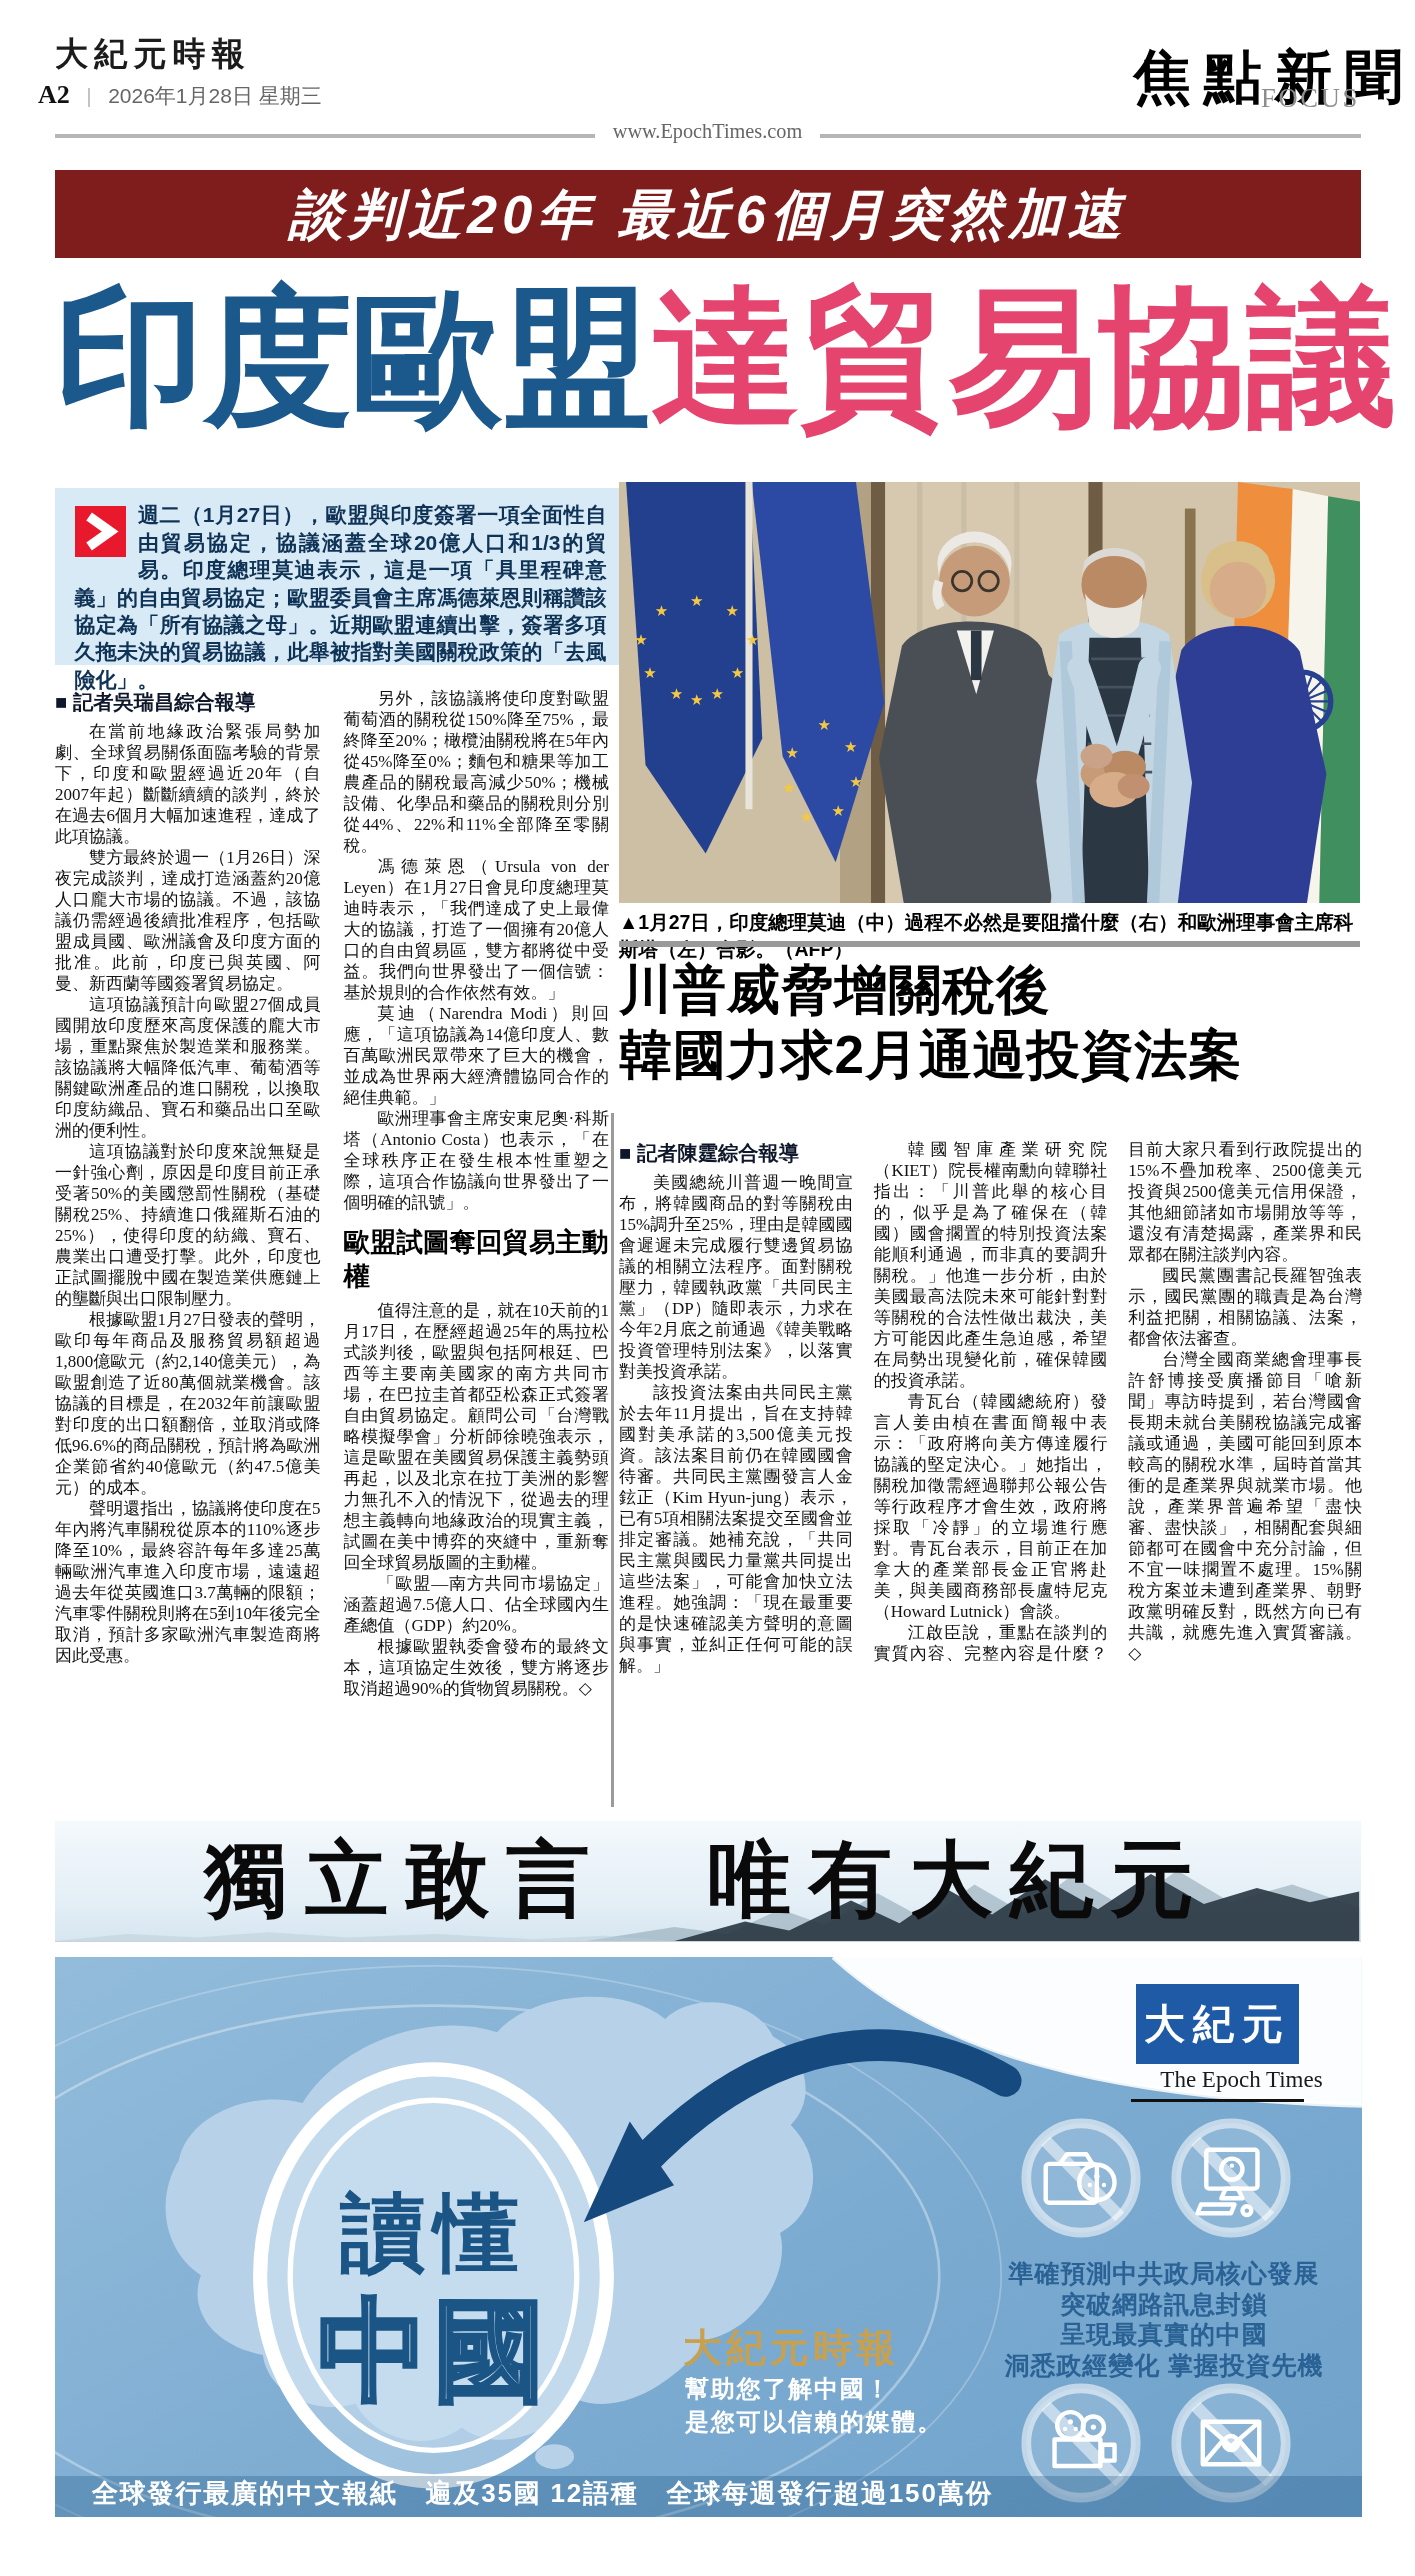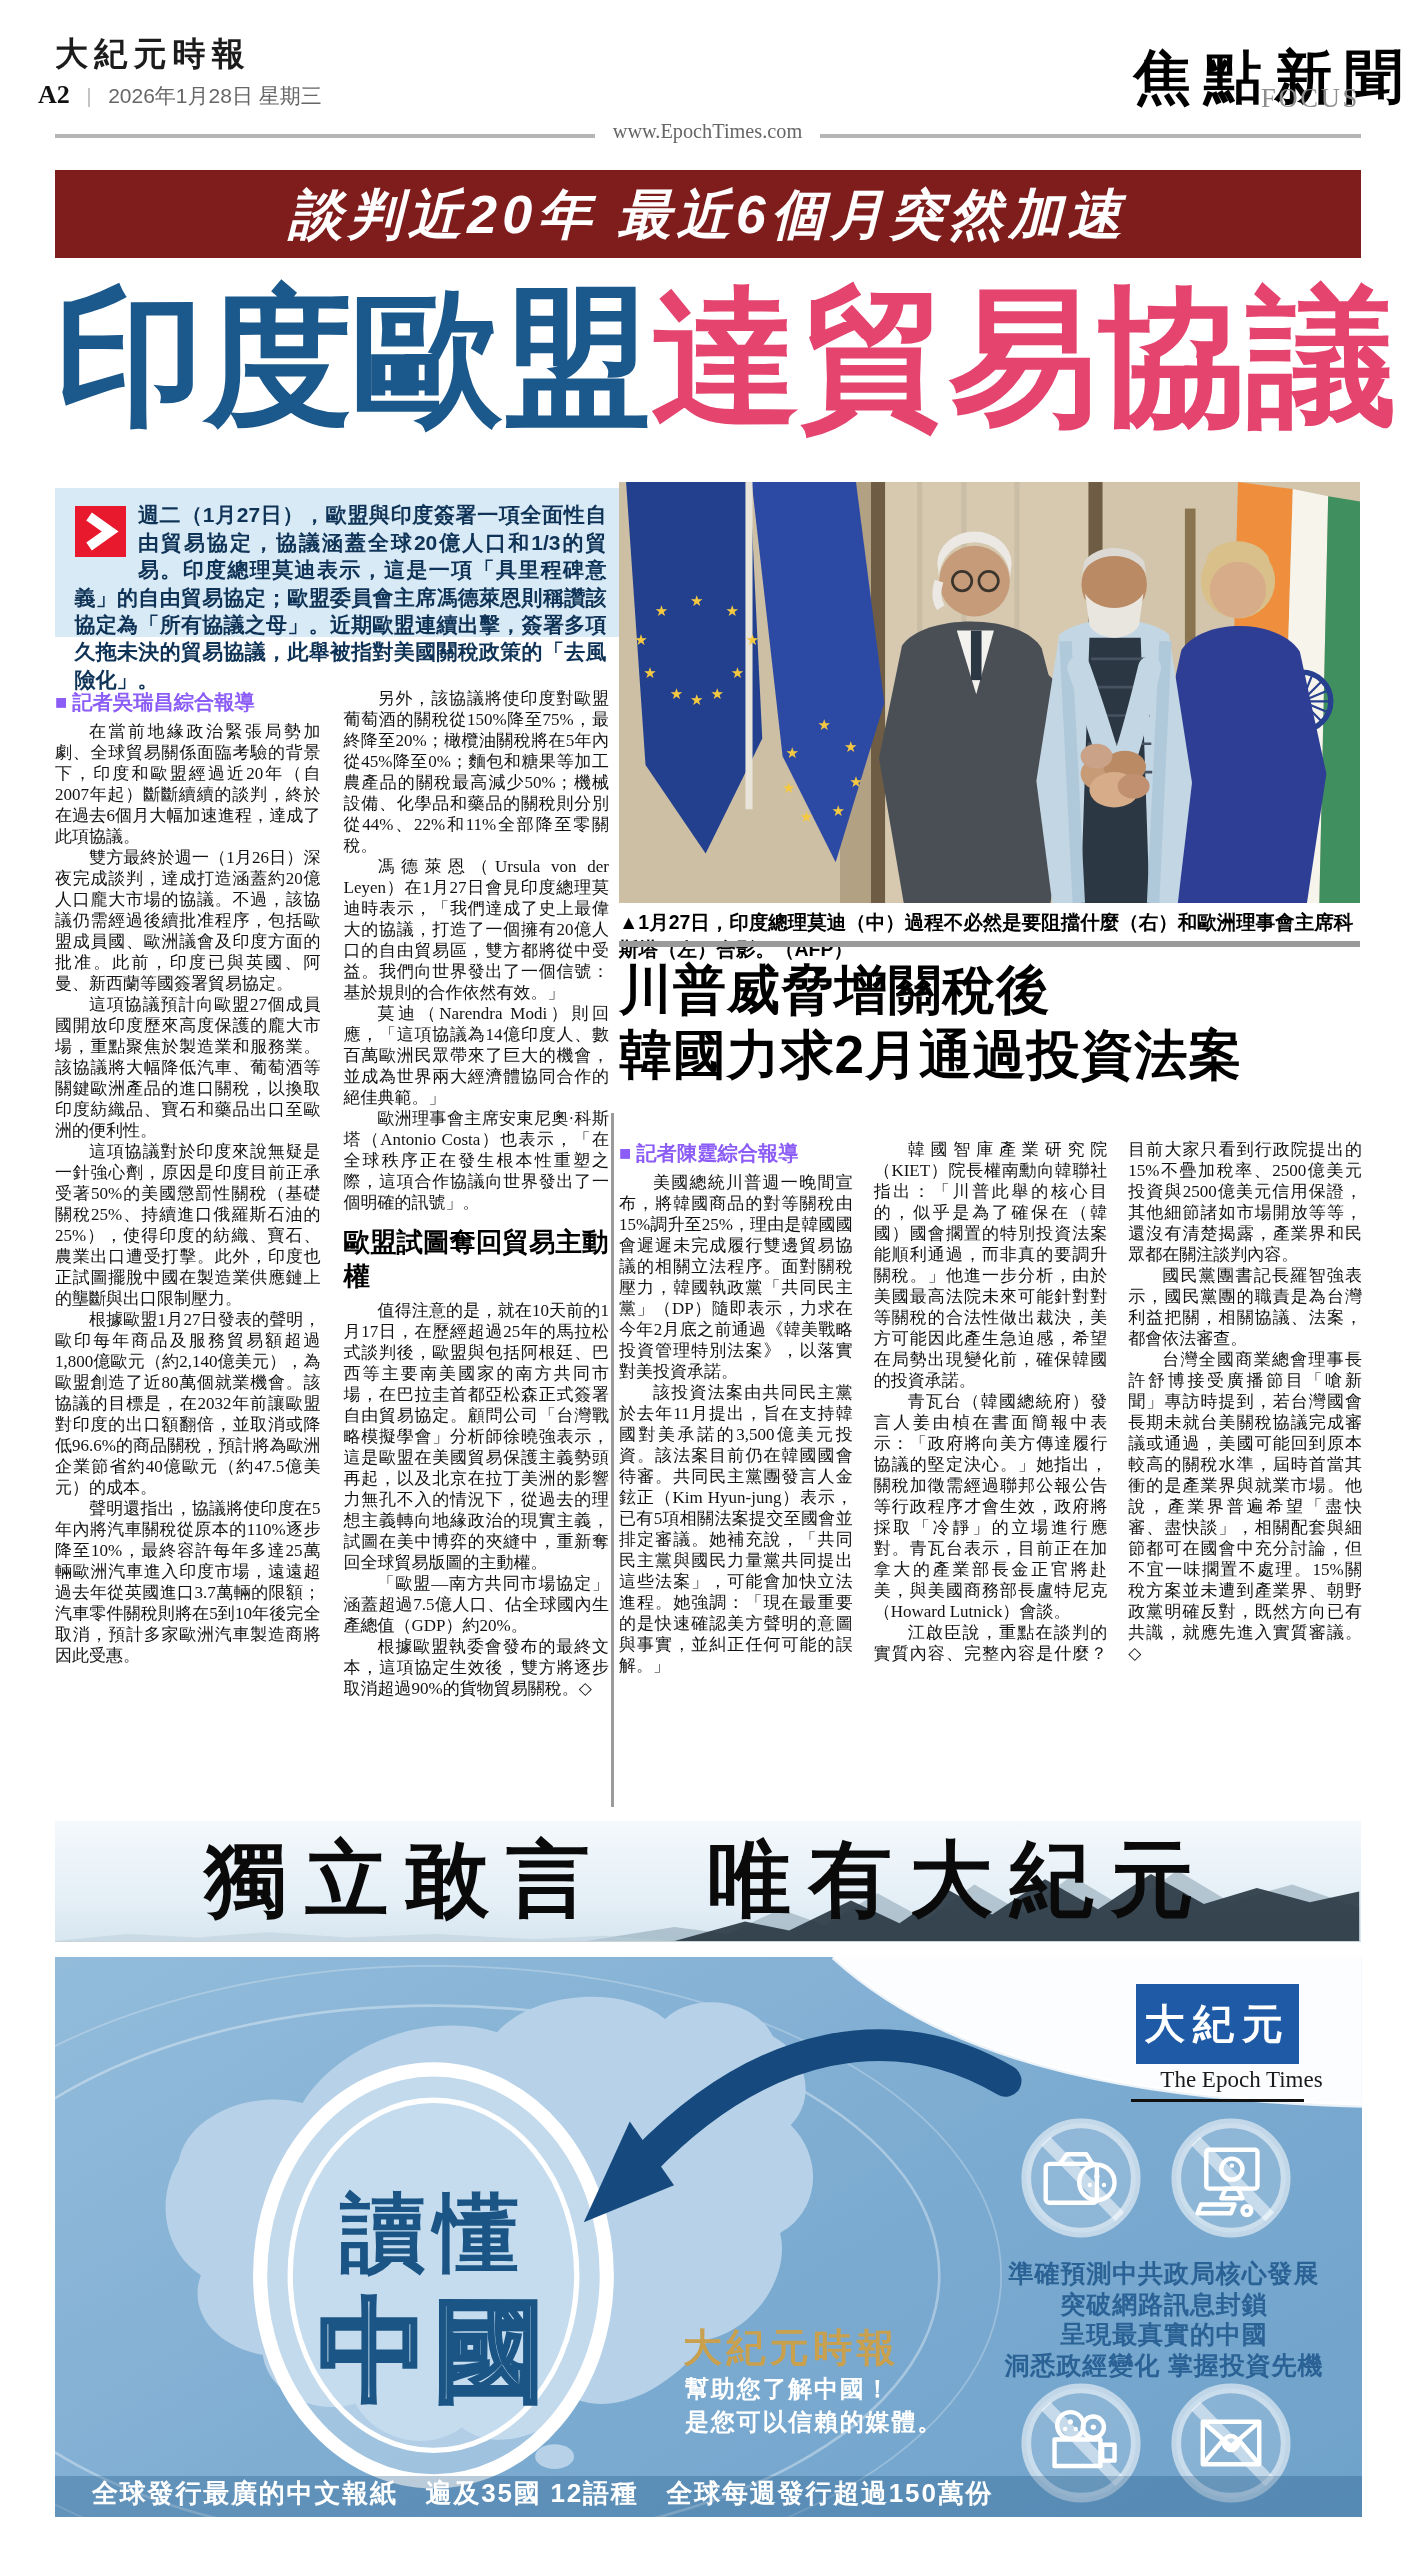--- a/index.html
+++ b/index.html
@@ -24,26 +24,26 @@
 
   
   .kicker{left:55px;top:170px;width:1306px;height:88px;line-height:88px;text-align:center;
           color:#fff;font-weight:900;font-size:54px;letter-spacing:5.3px;}
   .headline{left:55px;top:260px;width:1306px;height:195px;line-height:196px;
             font-weight:900;font-size:149px;letter-spacing:0;white-space:nowrap;
             font-stretch:condensed;}
   .hl-blue{}
   .hl-pink{}
 
-  .leadbox{left:55px;top:488px;width:571px;height:149px;}
+  .leadbox{left:55px;top:488px;width:571px;height:177px;}
   .leadbox-inner{position:absolute;inset:0;padding:13.3px 19.5px 10.6px 19.5px;box-sizing:border-box;}
   .lead-icon{float:left;width:51px;height:51px;margin:4.4px 12.4px 3.5px 0;}
   .lead-text{font-weight:700;font-size:21px;line-height:27.4px;color:#0f3356;text-align:justify;}
 
-  .byline{font-weight:700;font-size:20.3px;color:#8b5cf6;margin:0 0 5.3px 0;font-family:Liberation Serif, serif;}
+  .byline{font-weight:700;font-size:20.3px;color:#0f172a;margin:0 0 5.3px 0;}
   .art-cols-2{left:55px;top:688px;width:554px;height:1118px;column-count:2;column-gap:23px;
               overflow:hidden;}
   .art-cols-3{left:619px;top:1139px;width:743px;height:667px;column-count:3;column-gap:21px;
               overflow:hidden;}
   .art p.para{margin:0;font-family:"Liberation Serif","DejaVu Serif",serif;font-size:17px;
               line-height:21px;color:#121212;text-align:justify;text-indent:2em;}
   .art h3.subhead{margin:12.4px 0 7px 0;font-weight:900;font-size:26.5px;line-height:34px;
                   color:#000;break-inside:avoid;}
   .vdivider{left:611px;top:1113px;width:2.7px;height:694px;background:#9b9b9b;}
 

